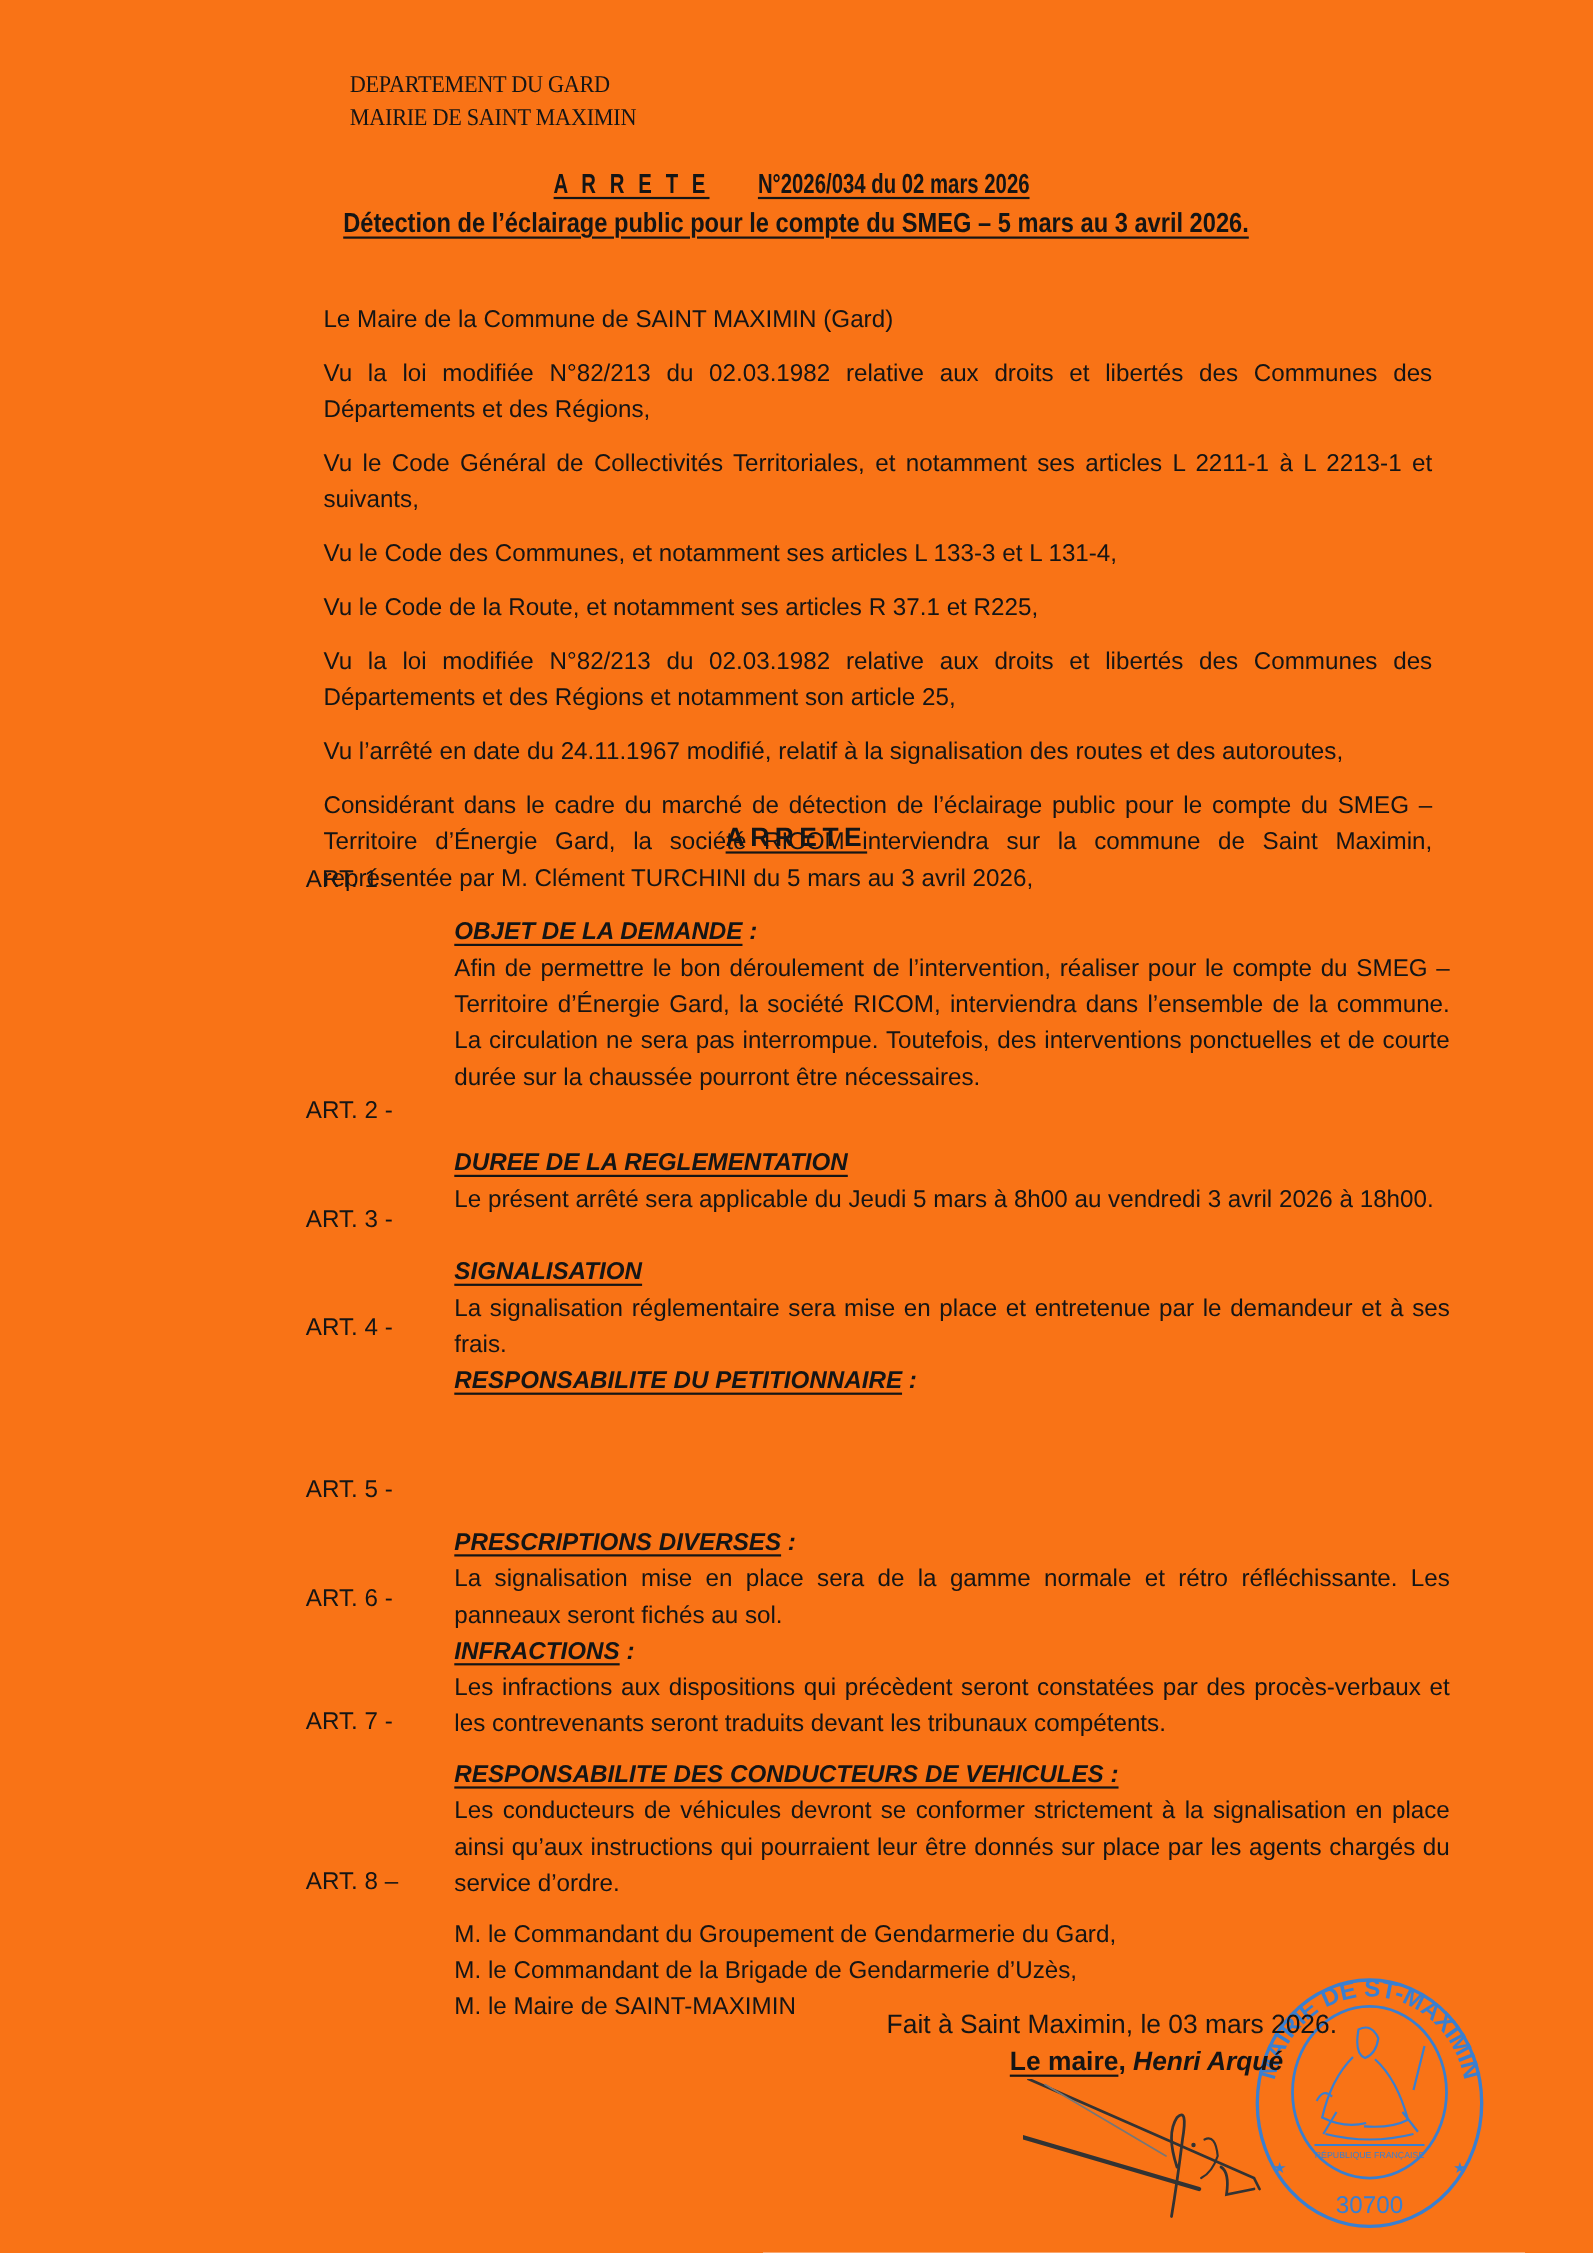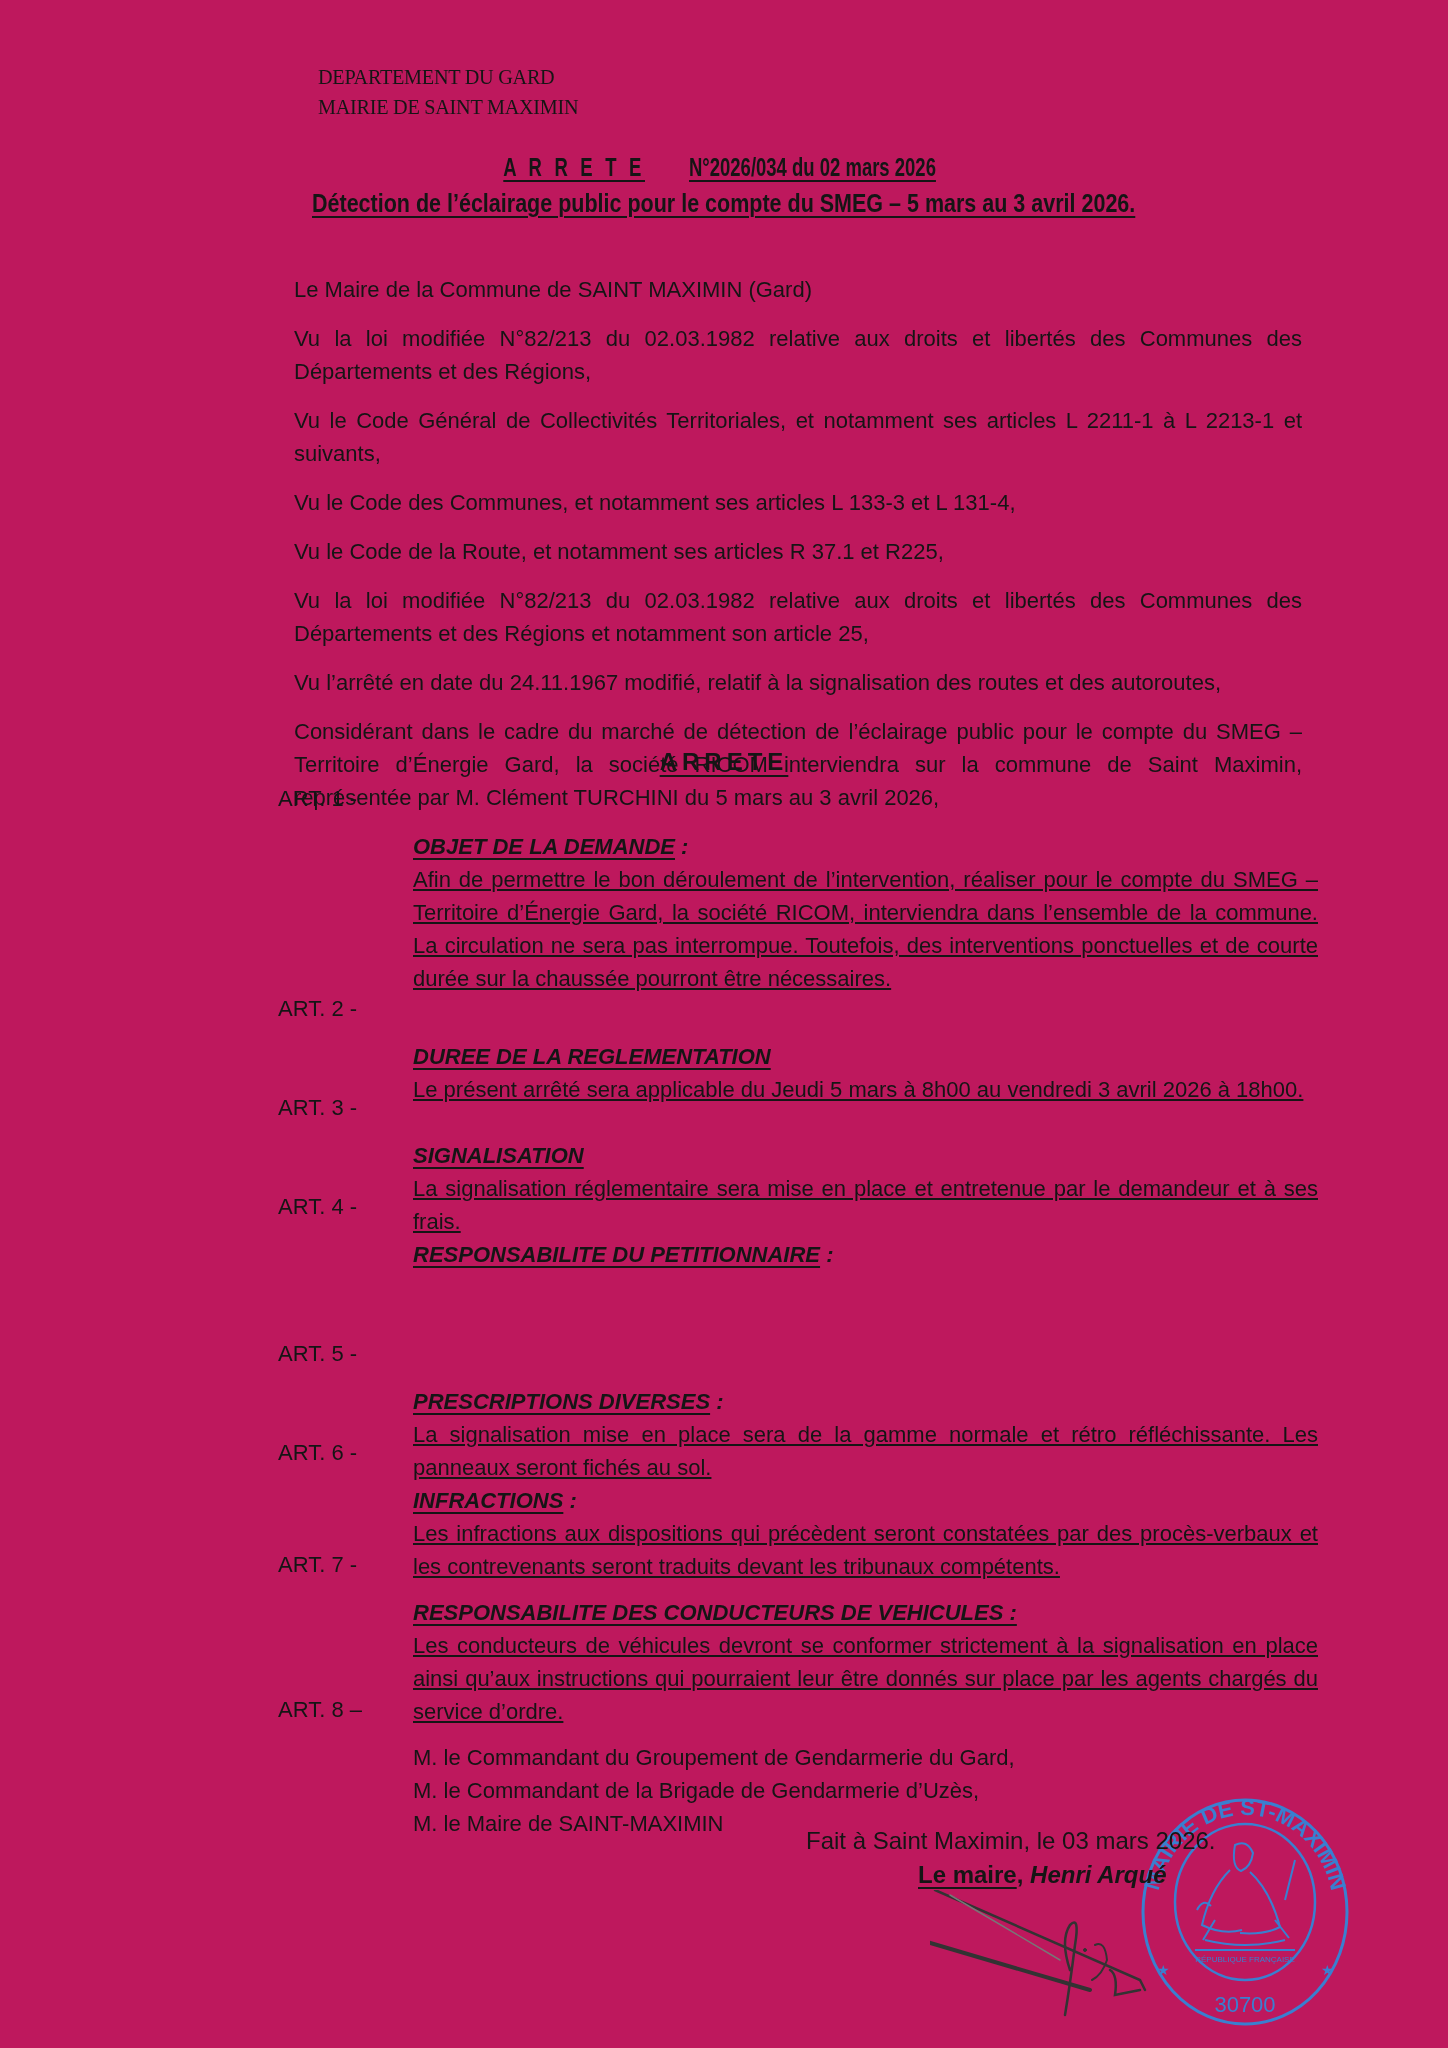--- a/index.html
+++ b/index.html
@@ -1,17 +1,17 @@
 <!DOCTYPE html>
 <html><head>
 <meta charset="utf-8">
 <style>
   html, body { margin: 0; padding: 0; background: #ffffff; }
   body { width: 1448px; height: 2048px; position: relative; overflow: hidden; color: #151515; }
-  .page { position: absolute; left: 0; top: 0; width: 1448px; height: 2048px; background: #be185d; }
+  .page { position: absolute; left: 0; top: 0; width: 1448px; height: 2048px; background: #f97316; }
   .serif { font-family: "Liberation Serif", "DejaVu Serif", serif; }
   .sans { font-family: "Liberation Sans", "DejaVu Sans", sans-serif; }
 
   .org { position: absolute; left: 318px; top: 62px; font-size: 22px; line-height: 30px; letter-spacing: -0.3px; transform: scaleX(0.92); transform-origin: left top; }
   .org div { white-space: nowrap; }
 
   .title { position: absolute; left: 0; width: 1448px; text-align: center; font-weight: bold; font-size: 25px; line-height: 34px; }
   .title span { text-decoration: underline; text-underline-offset: 4px; text-decoration-thickness: 2px; display: inline-block; transform: scaleX(0.86); }
   .title1 { top: 150px; }
   .title1 .spaced { letter-spacing: 5px; margin-right: 14px; }
@@ -22,21 +22,21 @@
   .body p { margin: 16px; text-align: justify; text-align-last: left; }
 
   .decision { position: absolute; left: 0; width: 1448px; top: 748px; text-align: center; font-weight: bold; font-size: 24px; letter-spacing: 5px; }
   .decision span { text-decoration: underline; text-underline-offset: 5px; text-decoration-thickness: 2px; }
 
   .article { position: absolute; left: 278px; width: 1040px; font-size: 22px; line-height: 33px; }
   .article .label { position: absolute; left: 0; top: 0; width: 130px; white-space: nowrap; }
   .article .content { position: absolute; left: 135px; width: 905px; margin-top: 48px; }
   .article .heading { font-weight: bold; font-style: italic; }
   .article .heading u { text-underline-offset: 4px; text-decoration-thickness: 2px; }
-  .article .content p { margin: 0; text-align: justify; text-decoration: underline; }
+  .article .content p { margin: 0; text-align: justify; }
 
   .closing { position: absolute; left: 806px; top: 1825px; font-size: 24px; line-height: 32px; white-space: nowrap; }
   .closing .sig { position: absolute; left: 112px; top: 34px; font-weight: bold; }
   .closing .sig u { text-underline-offset: 4px; text-decoration-thickness: 2px; text-align: right; }
 
   .stamp { position: absolute; left: 1135px; top: 1790px; width: 220px; height: 245px; }
   .signature { position: absolute; left: 930px; top: 1890px; width: 320px; height: 140px; }
 </style>
 </head>
 <body>

